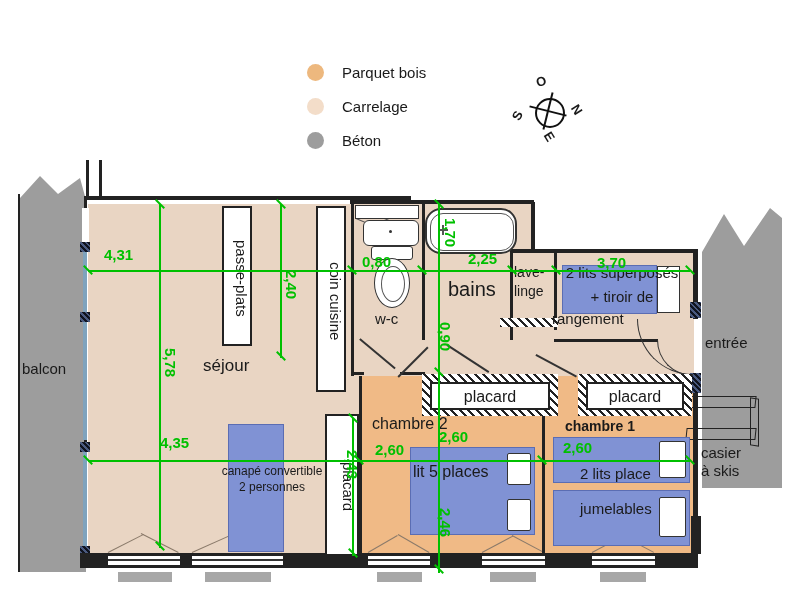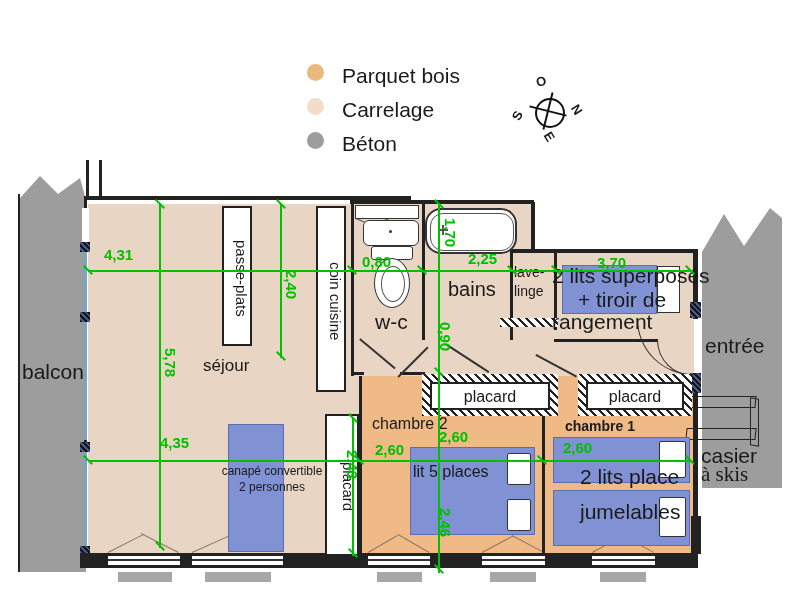--- a/index.html
+++ b/index.html
@@ -13,21 +13,21 @@
   .hatch{background:repeating-linear-gradient(45deg,#222 0px,#222 2px,#ffffff 2px,#ffffff 6px);}
   .darkblock{background:repeating-linear-gradient(45deg,#10141f 0px,#10141f 2px,#4a5a80 2px,#4a5a80 4px);}
   .whitebox{background:#ffffff;border:2px solid #222;box-sizing:border-box;}
   .bed{background:#8092d4;border:1px solid #5b6db3;box-sizing:border-box;}
   .pillow{background:#ffffff;border:1.5px solid #333;box-sizing:border-box;border-radius:2px;}
   .glass{background:#7fa3bd;}
   .gline{background:#00c000;}
   .tick{width:12px;height:2px;background:#00c000;transform:rotate(45deg);}
   .dim{color:#00c000;font-size:15px;font-weight:bold;white-space:nowrap;}
   .dimv{writing-mode:vertical-rl;}
-  .lbl{font-size:21px;white-space:nowrap;}
+  .lbl{font-size:15px;white-space:nowrap;}
   .lblv{writing-mode:vertical-rl;font-size:15px;white-space:nowrap;}
   .small{font-size:12px;white-space:nowrap;margin-left:28px;}
   .chev{background:#8a7a6a;height:1px;}
   .door{background:#333;height:1.5px;transform-origin:left center;}
   .arc{box-sizing:border-box;}
   .legend-dot{width:17px;height:17px;border-radius:50%;}
   .fix{background:#fff;border:1.5px solid #333;box-sizing:border-box;}
   .compass-letter{font-size:13px;font-weight:bold;position:absolute;}
 </style>
 </head>
@@ -63,21 +63,21 @@
   <div class="abs wall" style="left:18px;top:194px;width:2px;height:378px;"></div>
   <div class="abs lbl" style="left:22px;top:360px;">balcon</div>
 
   <div class="abs gray" style="left:698px;top:206px;width:86px;height:282px;clip-path:polygon(4px 46px,26px 8px,46px 40px,72px 2px,84px 12px,84px 282px,4px 282px);"></div>
   <div class="abs lbl" style="left:705px;top:334px;">entrée</div>
 
   <div class="abs" style="left:686px;top:396px;width:70px;height:12px;border:1.5px solid #222;box-sizing:border-box;transform:skewX(-6deg);"></div>
   <div class="abs" style="left:686px;top:428px;width:70px;height:12px;border:1.5px solid #222;box-sizing:border-box;transform:skewX(-6deg);"></div>
   <div class="abs" style="left:750px;top:398px;width:9px;height:48px;border:1.5px solid #222;box-sizing:border-box;transform:skewY(8deg);"></div>
   <div class="abs lbl" style="left:701px;top:444px;">casier</div>
-  <div class="abs lbl" style="left:701px;top:462px;font-family:Liberation Serif, serif;">à skis</div>
+  <div class="abs lbl" style="left:701px;top:462px;">à skis</div>
 
   <div class="abs wall" style="left:86px;top:160px;width:3px;height:38px;"></div>
   <div class="abs wall" style="left:99px;top:160px;width:3px;height:38px;"></div>
   <div class="abs wall" style="left:85px;top:196px;width:326px;height:4px;"></div>
   <div class="abs wall" style="left:350px;top:200px;width:184px;height:4px;"></div>
   <div class="abs wall" style="left:531px;top:202px;width:4px;height:49px;"></div>
   <div class="abs wall" style="left:510px;top:249px;width:188px;height:4px;"></div>
   <div class="abs wall" style="left:693px;top:249px;width:5px;height:70px;"></div>
   <div class="abs wall" style="left:693px;top:373px;width:5px;height:183px;"></div>
   <div class="abs darkblock" style="left:690px;top:302px;width:11px;height:16px;"></div>

